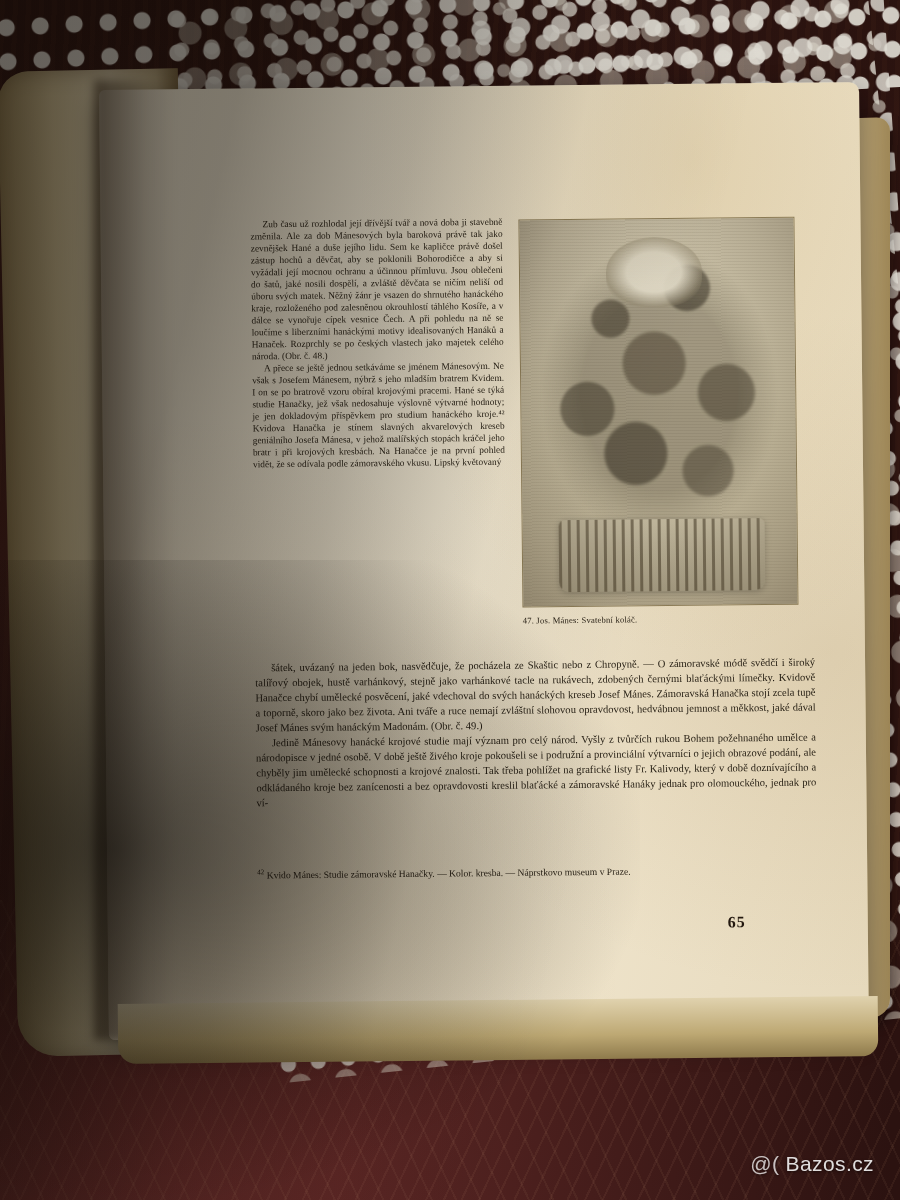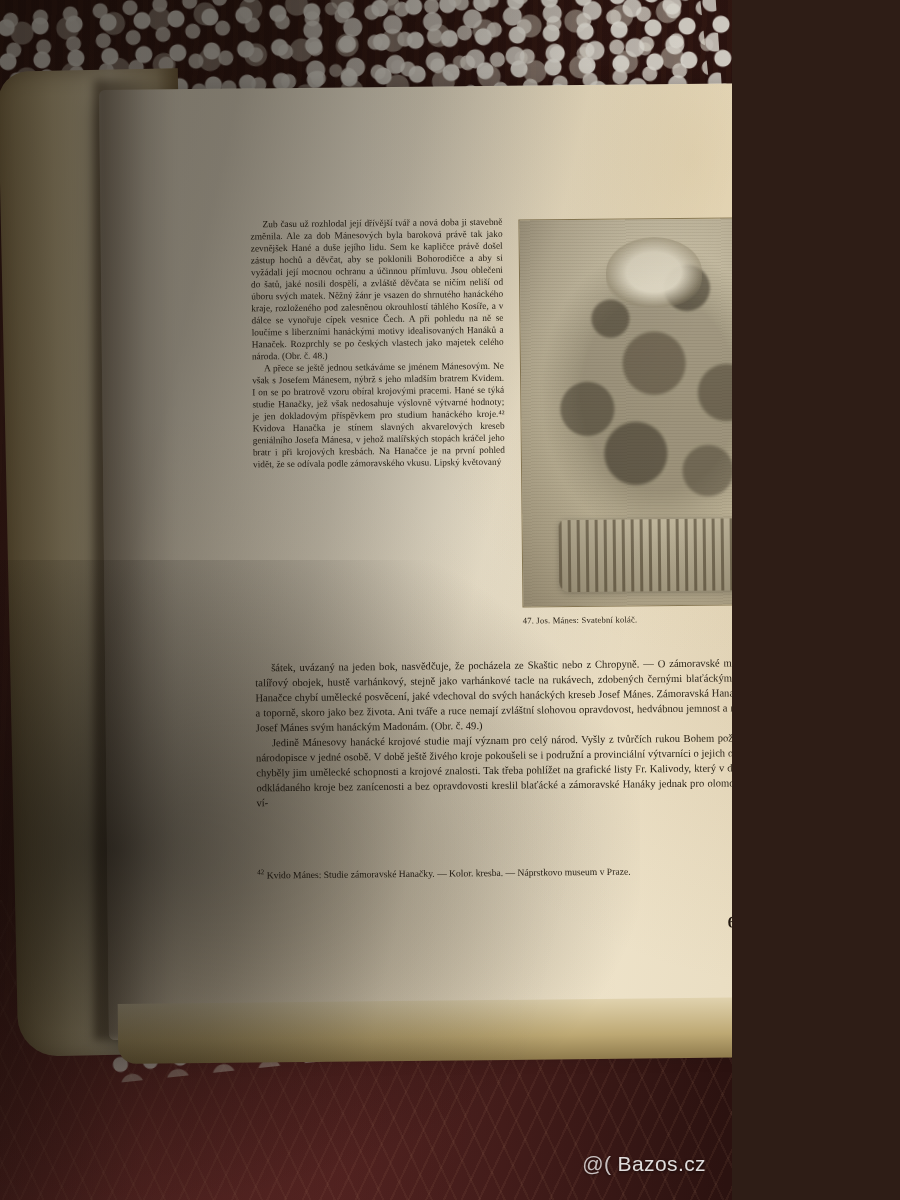--- a/index.html
+++ b/index.html
@@ -6,21 +6,21 @@
   html, body {
     margin: 0; padding: 0;
     width: 900px; height: 1200px;
     overflow: hidden;
     font-family: "Liberation Serif", serif;
     background: #2e1d16;
   }
 
   #scene {
     position: relative;
-    width: 732px; height: 1200px;
+    width: 900px; height: 1200px;
     overflow: hidden;
   }
 
   
   .bg-carpet {
     position: absolute; inset: 0;
     background:
       radial-gradient(ellipse at 20% 95%, #6b2d2b 0%, #4a1f1d 35%, #2b1210 70%),
       linear-gradient(160deg, #3a2018 0%, #2a1510 100%);
   }

